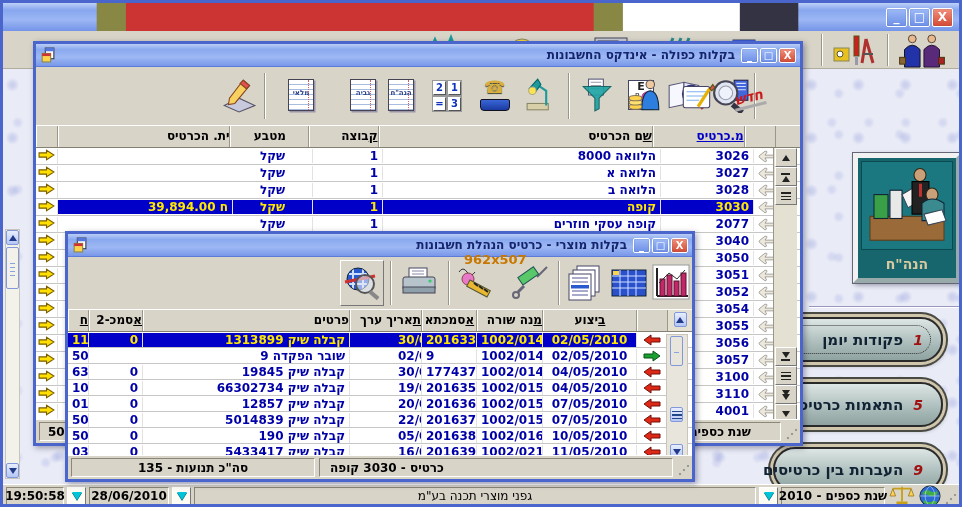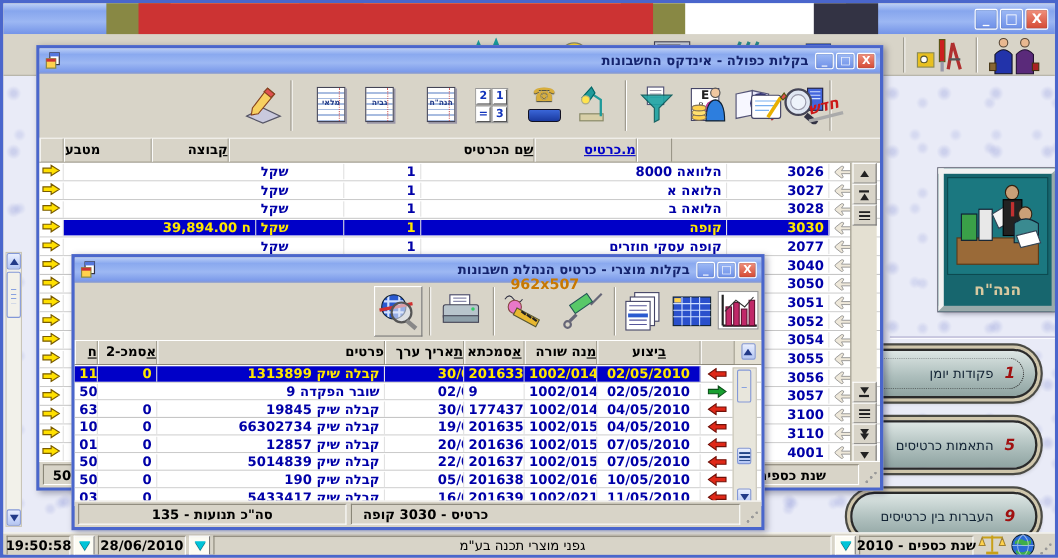--- a/index.html
+++ b/index.html
@@ -70,21 +70,21 @@
   #capsules { position:absolute; left:770px; top:248px; width:170px;
     display:flex; flex-direction:column; gap:20px; }
   .capsule { position:relative; height:45px; border-radius:22px;
     background:linear-gradient(180deg,#dde6e4 0%,#aebfbd 55%,#8fa3a1 100%);
     border:2px solid #2a2a2a;
     box-shadow:0 0 0 3px #cfc6ac, 0 0 0 5px #4a4a44, 2px 3px 5px rgba(0,0,0,.45);
     display:flex; direction:rtl; align-items:center; padding:0 18px 0 10px; gap:10px; }
   .capsule:first-child::after { content:""; position:absolute; inset:6px 10px;
     border:1px dotted #333; border-radius:16px; }
   .cap-num { color:#a01010; font-weight:bold; font-size:14px; font-style:italic; }
-  .cap-label { color:#123; font-weight:normal; font-size:12px; white-space:nowrap; }
+  .cap-label { color:#123; font-weight:bold; font-size:15px; white-space:nowrap; }
 
   
   #main-status { position:absolute; left:0; top:481px; width:956px; height:23px;
     background:#d8d4c8; border-top:1px solid #fff; display:flex; direction:ltr;
     align-items:center; gap:3px; padding:1px 3px; }
   .panel { height:19px; background:#d8d4c8; border:1px solid;
     border-color:#8a8678 #fff #fff #8a8678; font-size:12px; font-weight:bold;
     display:flex; align-items:center; justify-content:center; white-space:nowrap; }
   .cybtn { width:19px; height:19px; background:#fdfcf4; border:1px solid;
     border-color:#fff #777 #777 #fff; display:flex; align-items:center; justify-content:center; }
@@ -109,21 +109,21 @@
     height:21px; white-space:nowrap; overflow:hidden; }
   .hdr-u::first-letter { text-decoration:underline; }
   .tbody { background:#fff; position:relative; }
   .trow { display:flex; direction:ltr; border-bottom:1px solid #c6c6c6; background:#fff; }
   .trow > div { font-size:12px; font-weight:bold; color:#0000a8; white-space:nowrap;
     overflow:hidden; border-right:1px solid #e2e2e2; padding:0 4px; }
   .rtl { direction:rtl; }
 
   
   .ix .c-arrow{width:22px;} .ix .c-bal{width:175px;text-align:right;}
-  .ix .c-cur{width:80px;text-align:left;} .ix .c-grp{width:70px;text-align:right;}
+  .ix .c-cur{width:80px;text-align:center;} .ix .c-grp{width:70px;text-align:right;}
   .ix .c-name{width:278px;text-align:right;} .ix .c-no{width:93px;text-align:right;}
   .ix .c-hand{width:32px;padding:0 1px;}
   .ixrow { height:17px; align-items:center; }
   .ixrow.sel .c-bal,.ixrow.sel .c-cur,.ixrow.sel .c-grp,.ixrow.sel .c-name,.ixrow.sel .c-no
     { background:#0000c8; color:#ffe800; }
   .sq { display:inline-block; width:7px; height:10px; border:1px solid #555; vertical-align:middle; }
   .c-hand { display:flex; align-items:center; gap:1px; }
 
   
   .cd .c-h{width:21px;text-align:right;} .cd .c-r2{width:54px;text-align:right;}
@@ -306,21 +306,21 @@
           <polygon points="22,4 28,9 25,12 19,7" fill="#e05050" stroke="#86431f"></polygon>
         </svg>
     </div>
     <span class="tsep" style="left:228px; top:6px; height:46px;"></span>
     <div class="tbtn" style="left:236px">
       <span class="pg">
           <i></i>
           <b>מלאי</b>
         </span>
     </div>
-    <div class="tbtn" style="left:280px">
+    <div class="tbtn" style="left:298px">
       <span class="pg">
           <i></i>
           <b>גביה</b>
         </span>
     </div>
     <div class="tbtn" style="left:336px">
       <span class="pg">
           <i></i>
           <b>הנה"ח</b>
         </span>
@@ -402,20 +402,21 @@
         </svg>
     </div>
     <div class="tbtn" style="left:104px; top:2;">
       <span class="new-ic">חדש</span>
     </div>
   </div>
 
   <div class="ix">
     <div class="thead">
       <div class="c-arrow"></div>
+      <div class="c-bal">ית. הכרטיס</div>
       <div class="c-cur">מטבע</div>
       <div class="c-grp hdr-u">קבוצה</div>
       <div class="c-name hdr-u">שם הכרטיס</div>
       <div class="c-no" style="color:#0000c8; text-decoration:underline;">מ.כרטיס</div>
       <div class="c-hand"></div>
       <div style="width:24px; border:0;"></div>
     </div>
     <div class="tbody" style="height:272px;">
 
     <div class="trow ixrow">

